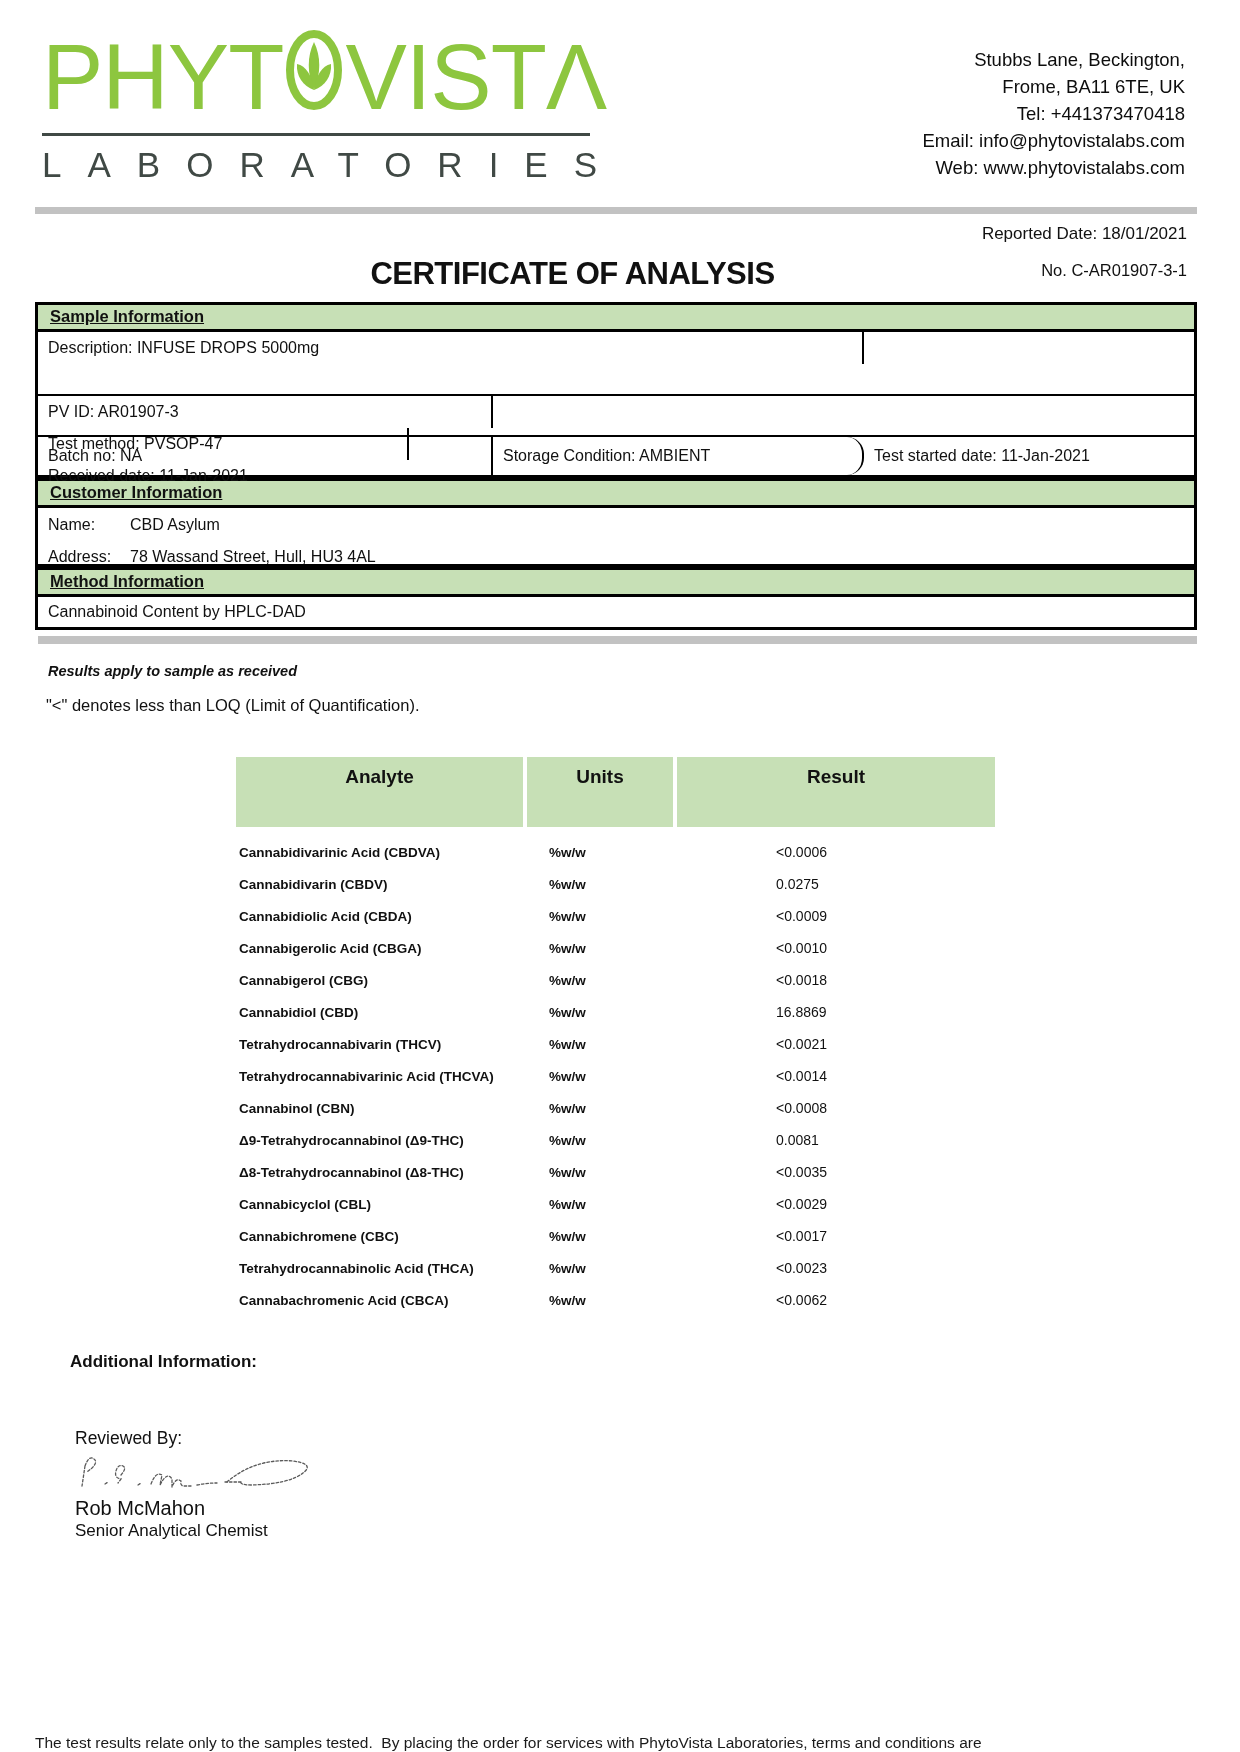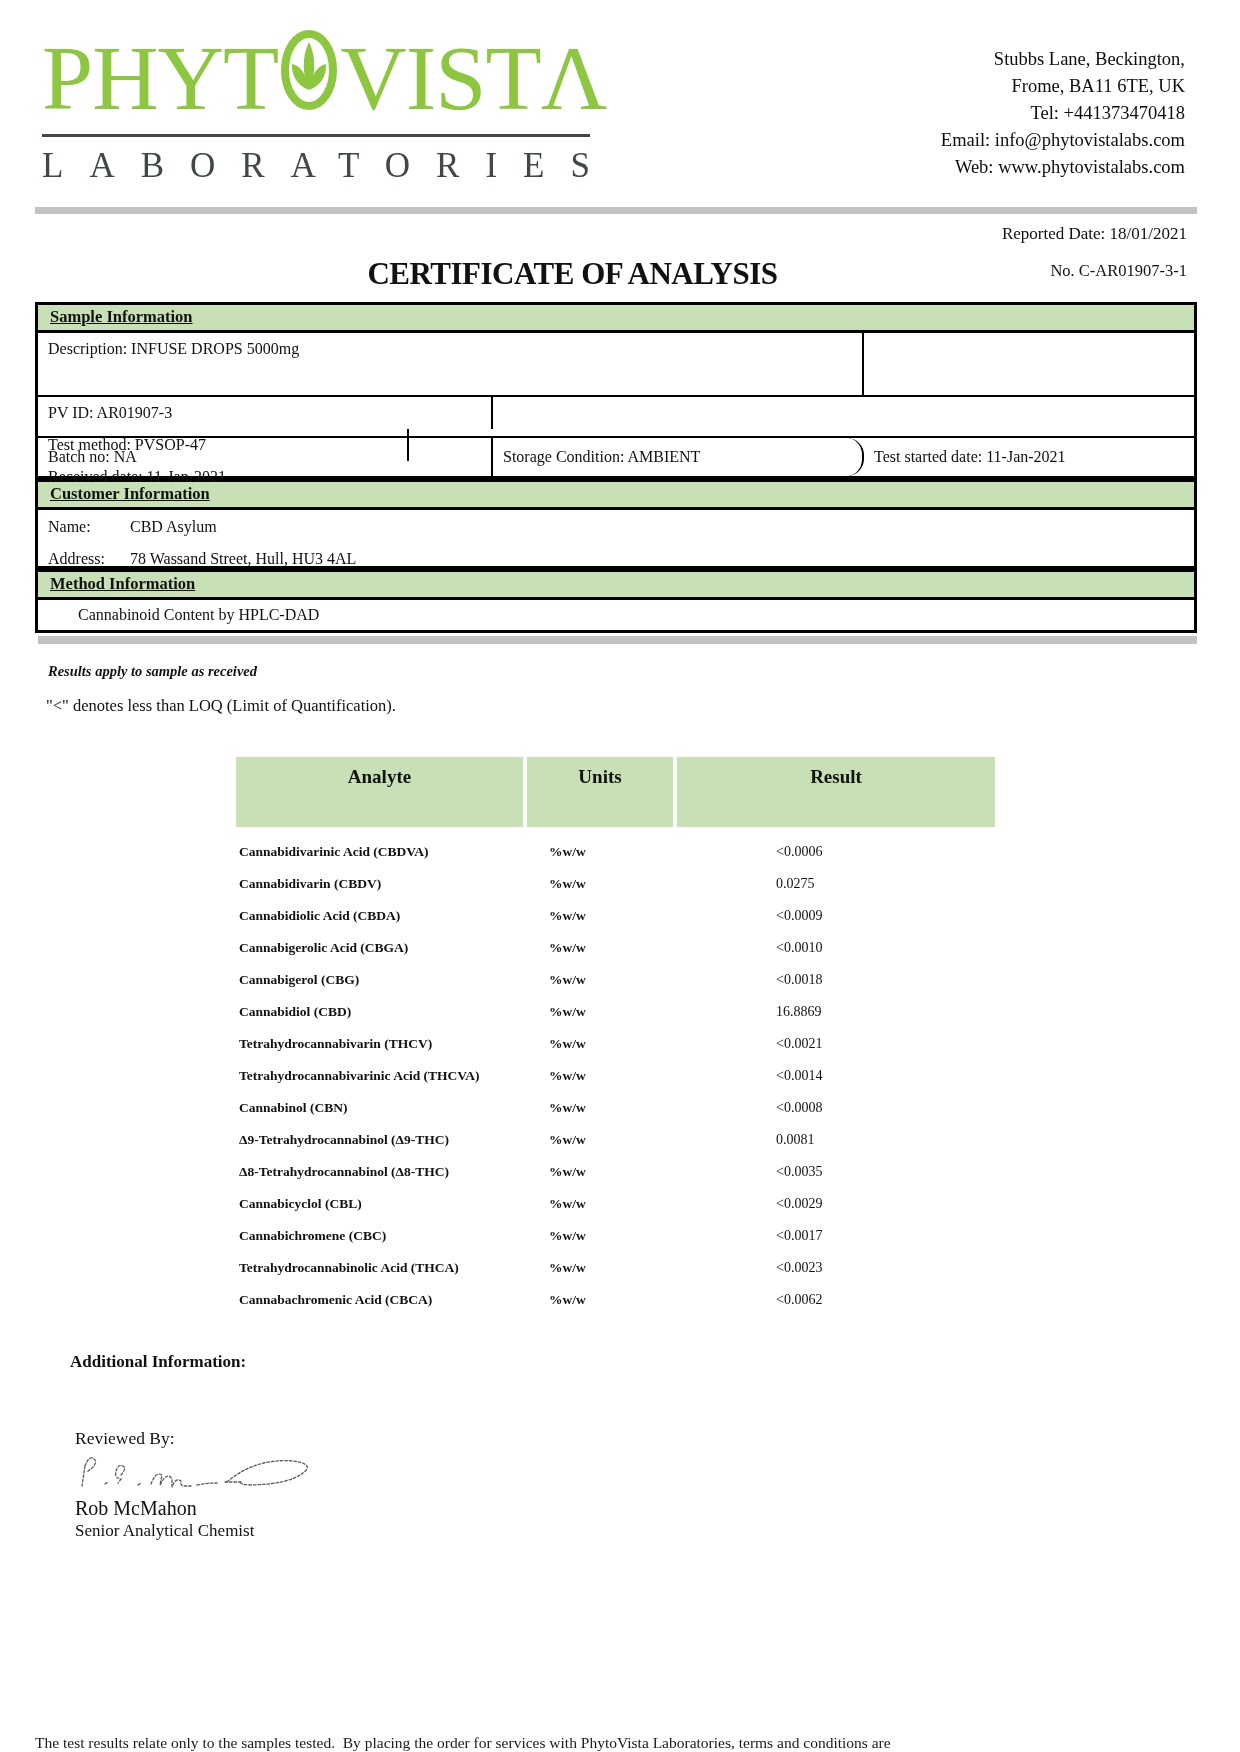--- a/index.html
+++ b/index.html
@@ -2,21 +2,21 @@
 <html><head>
 <meta charset="utf-8">
 <style>
   * { margin:0; padding:0; box-sizing:border-box; }
   html,body { background:#888; }
   .page {
     position:relative;
     width:1240px; height:1752px;
     margin:0 auto;
     background:#ffffff;
-    font-family:Liberation Serif, serif;
+    font-family:Liberation Sans, sans-serif;
     color:#111;
     overflow:hidden;
   }
   
   .logo-block { position:absolute; left:42px; top:30px; width:560px; }
   .logo-word { display:flex; align-items:center; color:#8DC63F; font-size:92px; font-weight:400; letter-spacing:0px; line-height:1; }
   .logo-word .lg { letter-spacing:-1px; }
   .leaf-o { margin:0 2px; }
   .logo-rule { width:548px; height:3px; background:#404945; margin-top:9px; }
   .logo-sub { width:560px; margin-top:9px; font-size:35px; color:#404945; letter-spacing:26px; white-space:nowrap; overflow:hidden; }
@@ -93,21 +93,21 @@
   <div class="header-shadow"></div>
 
   <div class="reported-date">Reported Date: 18/01/2021</div>
   <div class="cert-title">CERTIFICATE OF ANALYSIS</div>
   <div class="report-no">No. C-AR01907-3-1</div>
 
   <div class="doc-block" style="top:302px;">
 
     <div class="band">Sample Information</div>
 
-    <div class="trow" style="height:64px;">
+    <div class="trow" style="height:64px;flex-direction:column;">
       <div class="cell top" style="width:826px;">Description: INFUSE DROPS 5000mg</div>
     </div>
 
     <div class="trow" style="height:41px;flex-direction:column;">
       <div class="cell" style="width:455px;">PV ID: AR01907-3</div>
       <div class="cell" style="width:371px;">Test method: PVSOP-47</div>
       <div class="cell last" style="flex:1;">Received date: 11-Jan-2021</div>
     </div>
 
     <div class="trow thick-bottom" style="height:41px;">
@@ -122,21 +122,21 @@
       <div style="font-size:16px;">
         <span class="lbl">Name:</span><span>CBD Asylum</span>
       </div>
       <div style="font-size:16px; margin-top:14px;">
         <span class="lbl">Address:</span><span>78 Wassand Street, Hull, HU3 4AL</span>
       </div>
     </div>
 
     <div class="band">Method Information</div>
 
-    <div class="trow thick-bottom" style="height:33px;padding-left:30px;">
+    <div class="trow thick-bottom" style="height:33px;">
       <div class="cell last" style="flex:1;">Cannabinoid Content by HPLC-DAD</div>
     </div>
 
   </div>
 
   <div class="table-shadow"></div>
 
   <div class="note1">Results apply to sample as received</div>
   <div class="note2">"&lt;" denotes less than LOQ (Limit of Quantification).</div>
 

